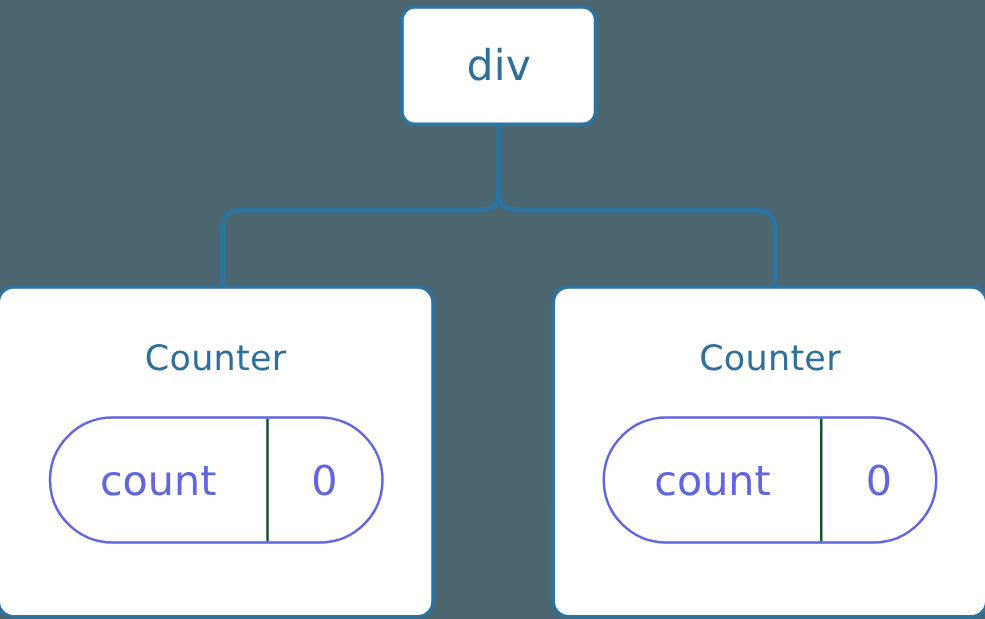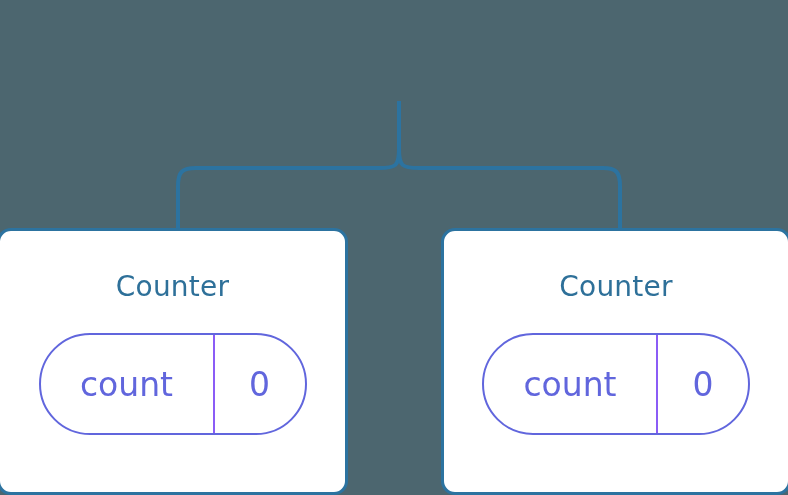--- a/index.html
+++ b/index.html
@@ -92,21 +92,21 @@
     box-sizing: border-box;
     display: flex;
     align-items: stretch;
     background: #ffffff;
   }
   .state-key {
     flex: 0 0 172px;
     display: flex;
     align-items: center;
     justify-content: center;
-    border-right: 2px solid #8b5cf6;
+    border-right: 2px solid #14532d;
     font-size: 33px;
     color: #6166dd;
     line-height: 1;
     text-align: center;
   }
   .state-value {
     flex: 1 1 auto;
     display: flex;
     align-items: center;
     justify-content: center;
@@ -122,20 +122,23 @@
 
   <svg id="connectors" viewBox="0 0 788 495" width="788" height="495">
 
     <path d="M 399 101 L 399 149" fill="none" stroke="#2c73a0" stroke-width="4"></path>
 
     <path d="M 399 149 C 399 166 396 168 379 168 L 196 168 C 182 168 178 172 178 186 L 178 230" fill="none" stroke="#2c73a0" stroke-width="4"></path>
 
     <path d="M 399 149 C 399 166 402 168 419 168 L 603 168 C 616 168 620 172 620 186 L 620 230" fill="none" stroke="#2c73a0" stroke-width="4"></path>
   </svg>
 
+  <div class="node" id="node-div">
+    <span class="node-title">div</span>
+  </div>
 
   <div class="node component-card" id="node-counter-left">
     <span class="component-title">Counter</span>
     <div class="state-pill">
       <div class="state-key">count</div>
       <div class="state-value">0</div>
     </div>
   </div>
 
   <div class="node component-card" id="node-counter-right">

